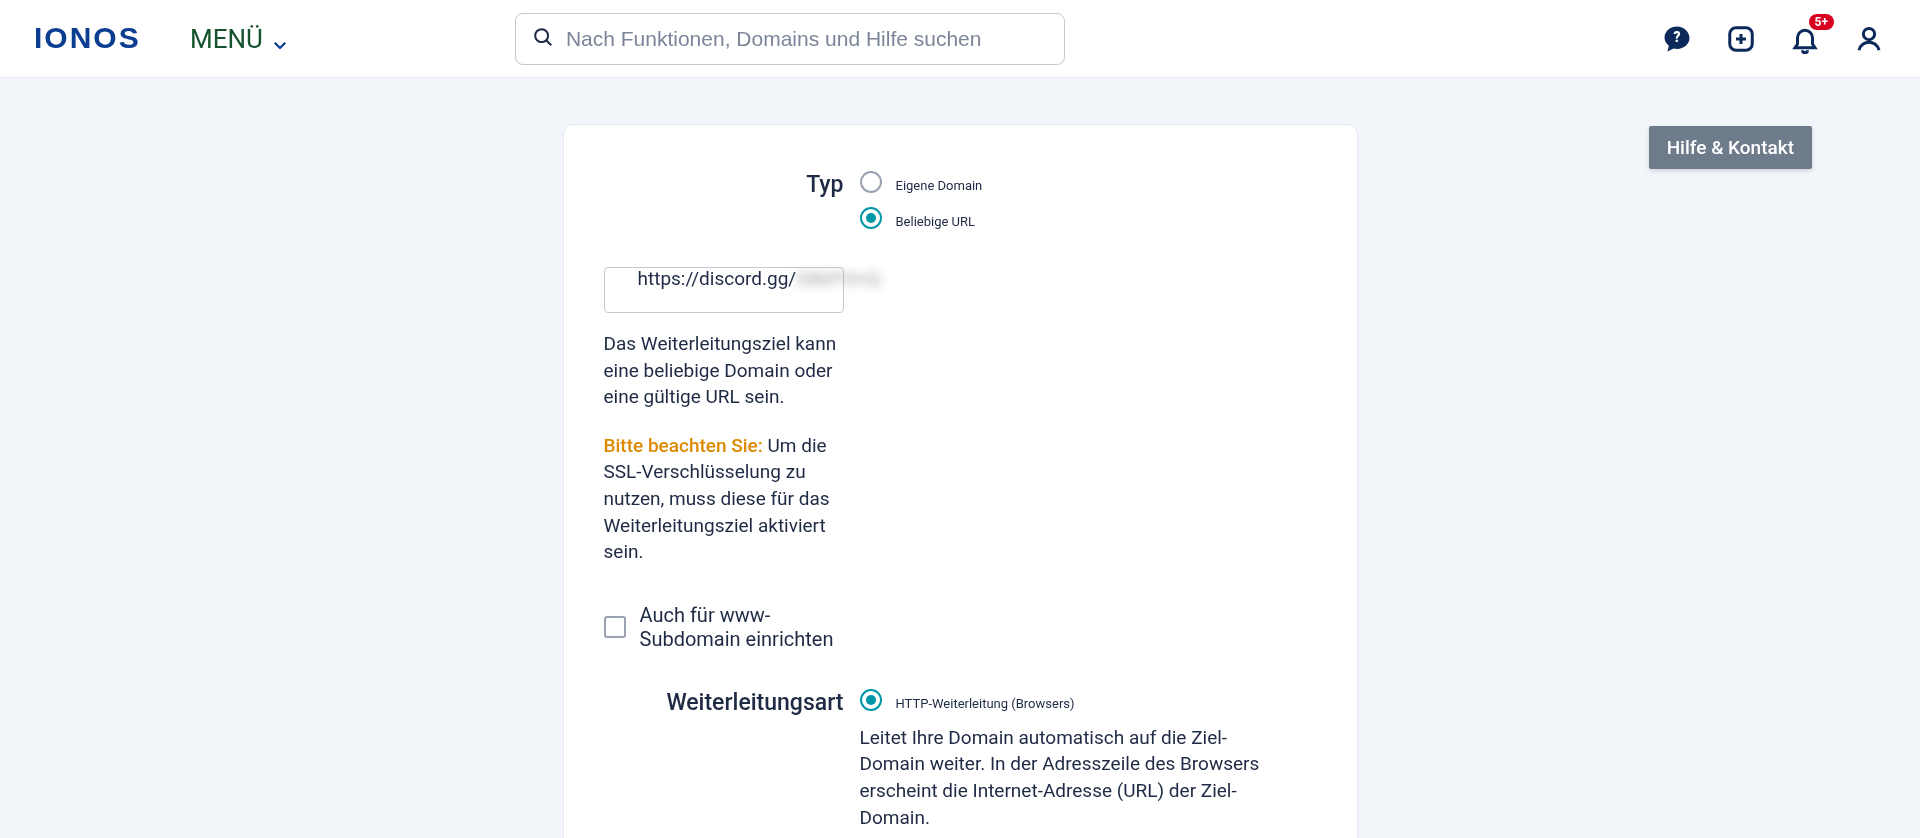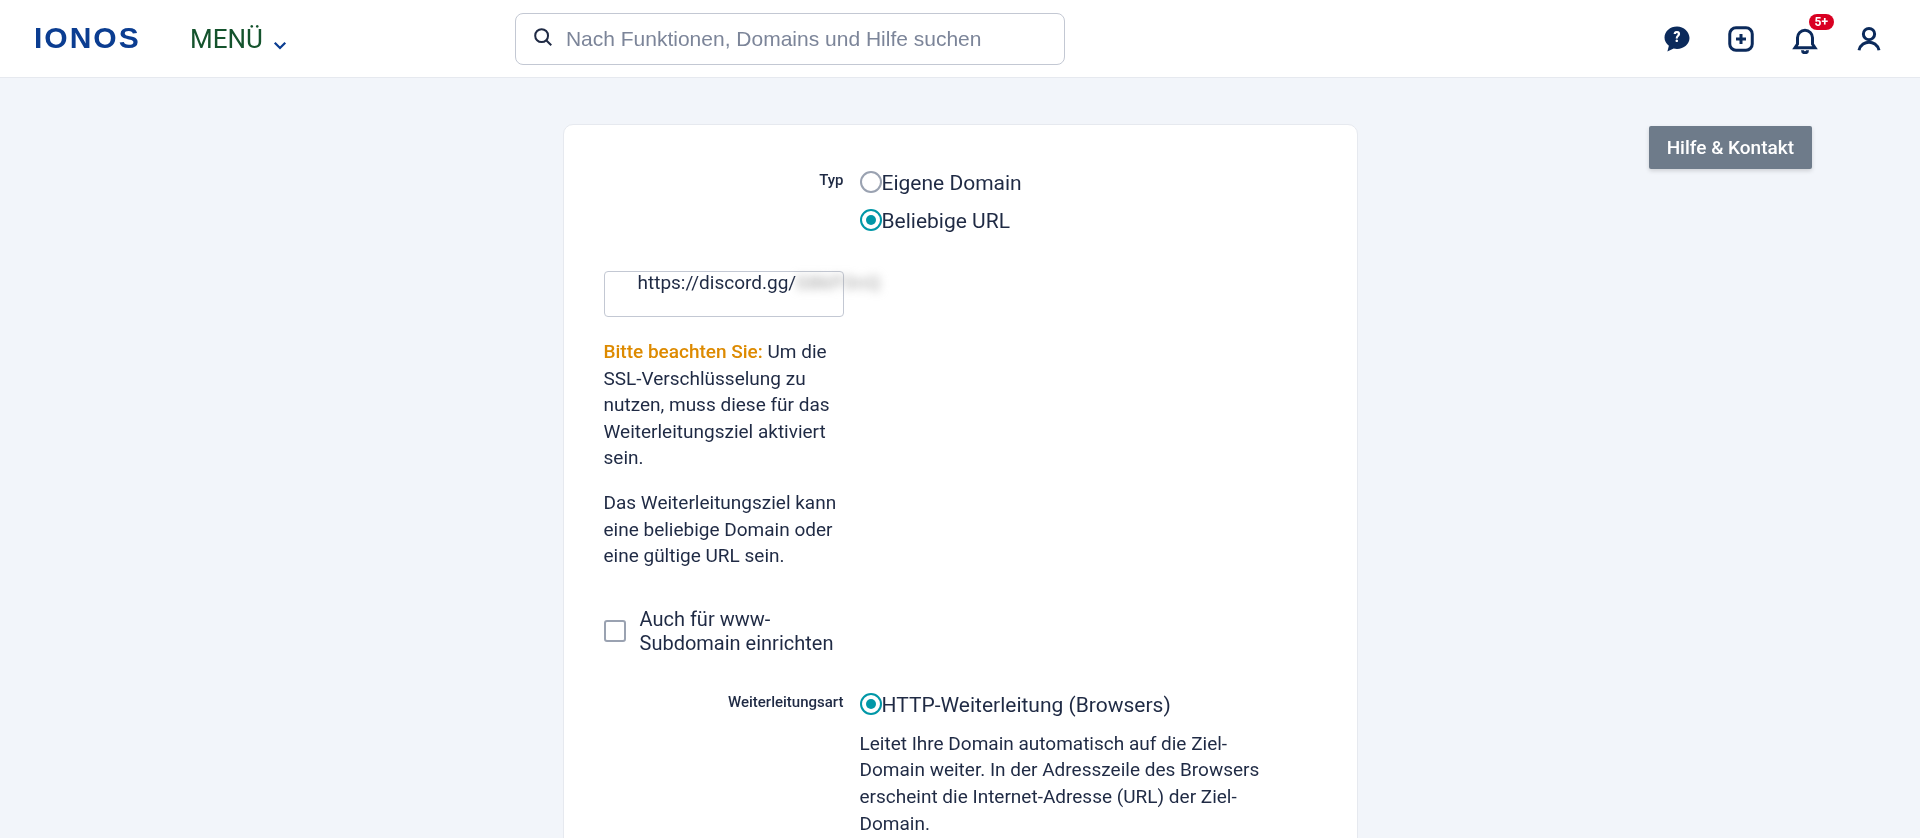--- a/index.html
+++ b/index.html
@@ -22,23 +22,23 @@
   .hicon { position: relative; cursor: pointer; width: 34px; height: 34px; display: flex; align-items: center; justify-content: center; }
   .hicon svg { width: 30px; height: 30px; }
   .badge { position: absolute; top: -8px; right: -12px; background: #d90022; color: #fff; font-size: 12px; font-weight: 700; border-radius: 10px; padding: 1px 6px; line-height: 14px; }
 
   
   .page { display: flex; justify-content: center; padding: 46px 0 0 0; }
   .card { width: 795px; background: #fff; border: 1px solid #e6e9ef; border-radius: 10px; padding: 46px 40px 60px 40px; }
 
   .form-row { display: grid; grid-template-columns: 240px 1fr; column-gap: 16px; margin-bottom: 38px; }
   .form-row.last { margin-bottom: 0; }
-  .form-label { font-size: 15px; color: #1f2a44; font-weight: 500; text-align: right; padding-top: 0; }
+  .form-label { font-size: 23px; color: #1f2a44; font-weight: 500; text-align: right; padding-top: 0; }
 
-  .radio-line { display: flex; align-items: flex-start; margin-bottom: 14px; font-size: 21px; cursor: pointer; }
+  .radio-line { display: flex; align-items: flex-end; gap: 14px; margin-bottom: 14px; font-size: 13px; cursor: pointer; }
   .radio-outer { width: 22px; height: 22px; border: 2px solid #9aa2b1; border-radius: 50%; display: inline-flex; align-items: center; justify-content: center; flex-shrink: 0; }
   .radio-outer.selected { border-color: #0097a7; }
   .radio-inner { width: 10px; height: 10px; background: #0097a7; border-radius: 50%; }
 
   .text-input { width: 100%; max-width: 470px; height: 46px; border: 1px solid #c3c8d3; border-radius: 4px; padding: 12px 12px; font-size: 19px; color: #1f2a44; outline: none; }
   .help-text { font-size: 19px; color: #1f2a44; line-height: 1.4; max-width: 470px; margin-top: 18px; }
   .warn { color: #dd8a00; font-weight: 500; }
   .checkbox-line { display: flex; align-items: center; gap: 14px; margin-top: 37px; font-size: 20px; cursor: pointer; }
   .checkbox-box { width: 22px; height: 22px; border: 2px solid #9aa2b1; border-radius: 3px; flex-shrink: 0; }
 
@@ -132,24 +132,24 @@
 
     <div class="form-row">
       <div>
         <div class="input-wrap">
           <input class="text-input" type="text" value="https://discord.gg/XXXXXXX" style="">
           <div class="input-overlay">
             <span class="visible-part">https://discord.gg/</span>
               <span class="blur-tail">S8kP3nQ</span>
           </div>
         </div>
+        <div class="help-text">Das Weiterleitungsziel kann eine beliebige Domain oder eine gültige URL sein.</div>
         <div class="help-text" style="margin-top:22px;">
           <span class="warn">Bitte beachten Sie:</span><span> Um die SSL-Verschlüsselung zu nutzen, muss diese für das Weiterleitungsziel aktiviert sein.</span>
         </div>
-        <div class="help-text">Das Weiterleitungsziel kann eine beliebige Domain oder eine gültige URL sein.</div>
         <div class="checkbox-line">
           <span class="checkbox-box"></span>
           <span>Auch für www-Subdomain einrichten</span>
         </div>
       </div>
     </div>
 
     <div class="form-row last">
       <div class="form-label">Weiterleitungsart</div>
       <div>

